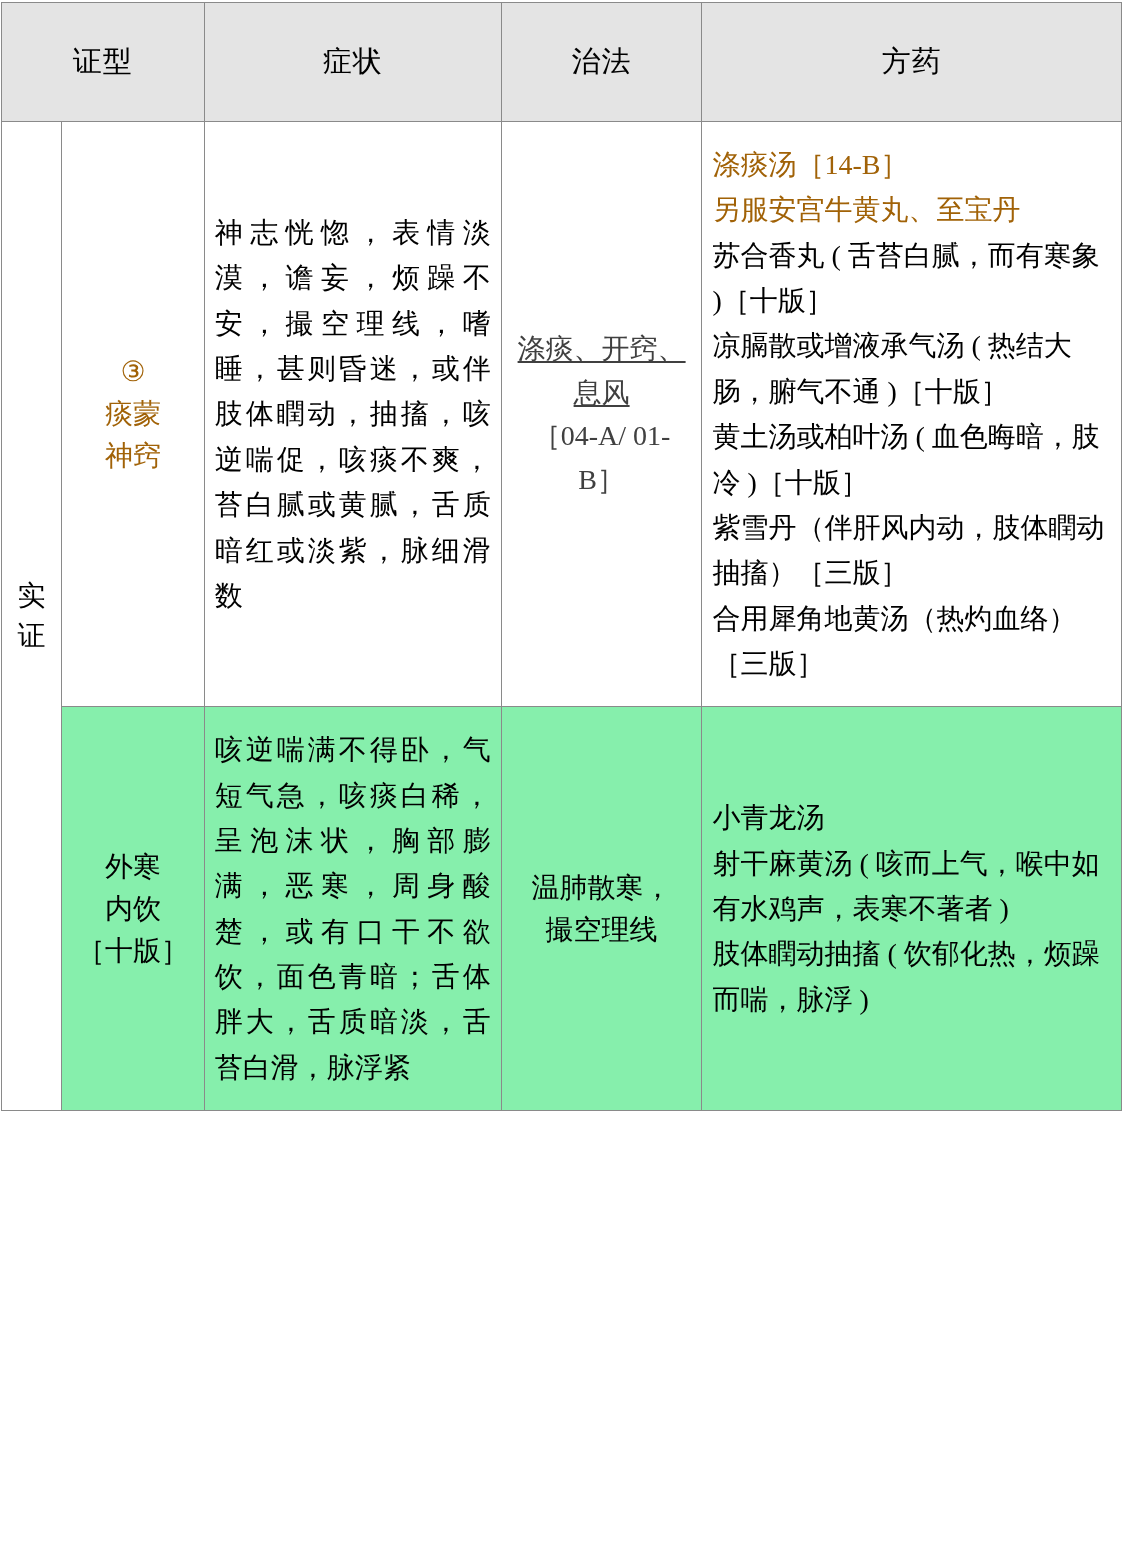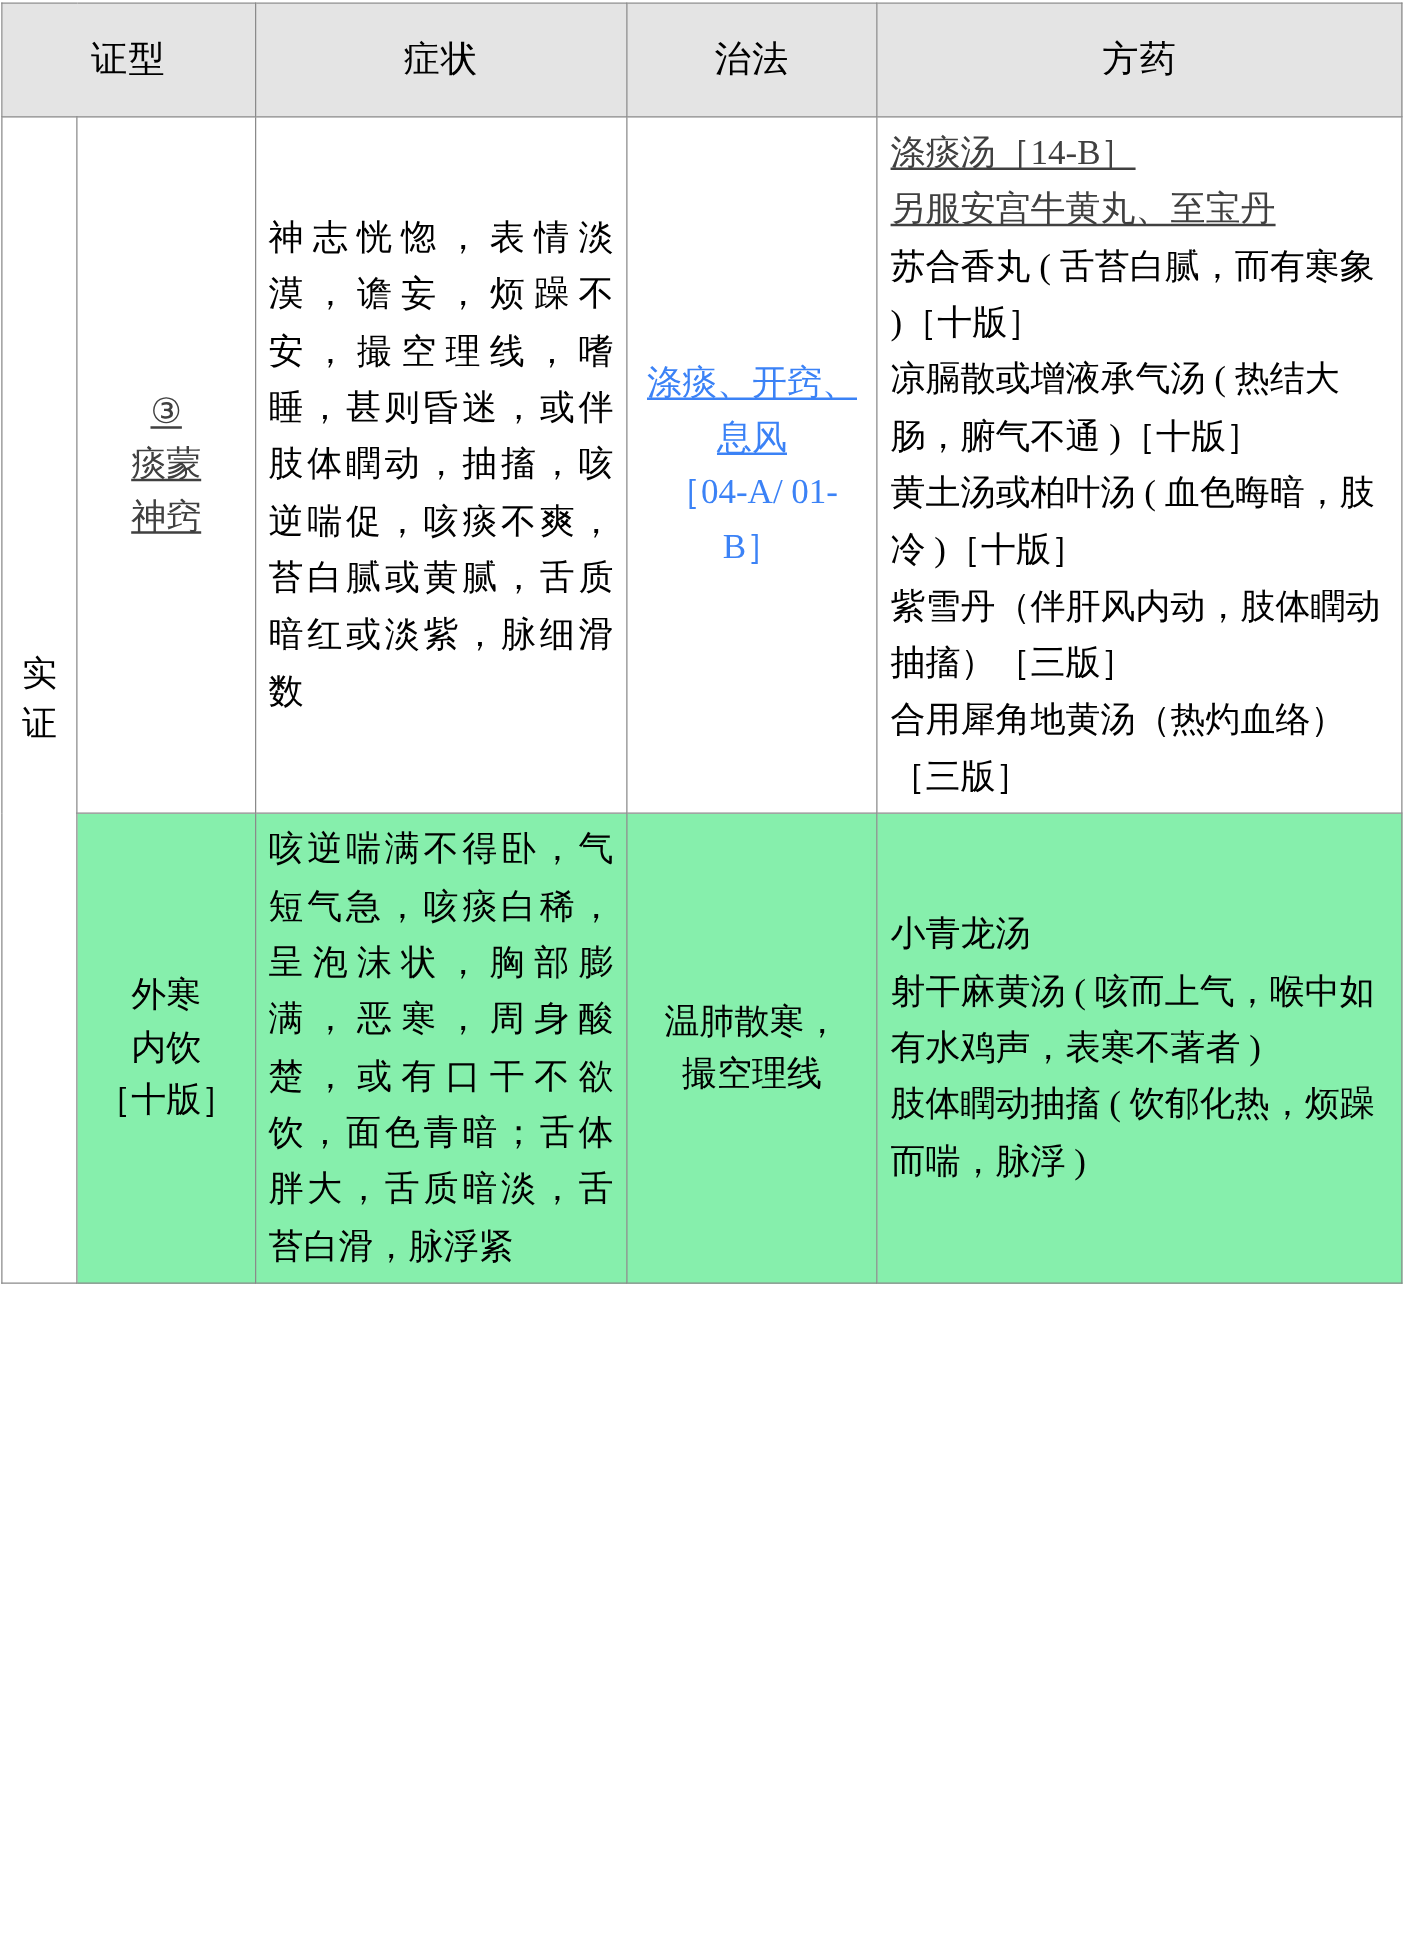--- a/index.html
+++ b/index.html
@@ -17,21 +17,21 @@
   table.tcm-table {
     border-collapse: collapse;
     table-layout: fixed;
     width: 1121px;
     margin: 2px 0 0 1px;
   }
   table.tcm-table td,
   table.tcm-table th {
     border: 1px solid #8a8a8a;
     vertical-align: middle;
-    padding: 6px 10px;
+    padding: 20px 10px;
     font-weight: normal;
   }
   thead td {
     background: #e4e4e4;
     text-align: center;
     font-size: 29px;
     height: 78px;
     letter-spacing: 1px;
   }
   .col-a { width: 60px; }
@@ -52,29 +52,28 @@
   }
   .vert-label .stack {
     display: block;
   }
   .center-cell {
     text-align: center;
     font-size: 28px;
     line-height: 1.5;
   }
   .link {
-    color: #404040;
-    text-decoration: underline;
+    color: #a16207;
     text-underline-offset: 3px;
   }
   .treat-cell {
     text-align: center;
     font-size: 28px;
     line-height: 1.55;
-    color: #3b82f6;
+    color: #404040;
   }
   .treat-cell .u { text-decoration: underline; text-underline-offset: 3px; }
   .rx-cell {
     font-size: 28px;
     line-height: 1.62;
     padding: 14px 12px;
     text-align: left;
   }
   .rx-line { display: block; }
   .sym-cell {

